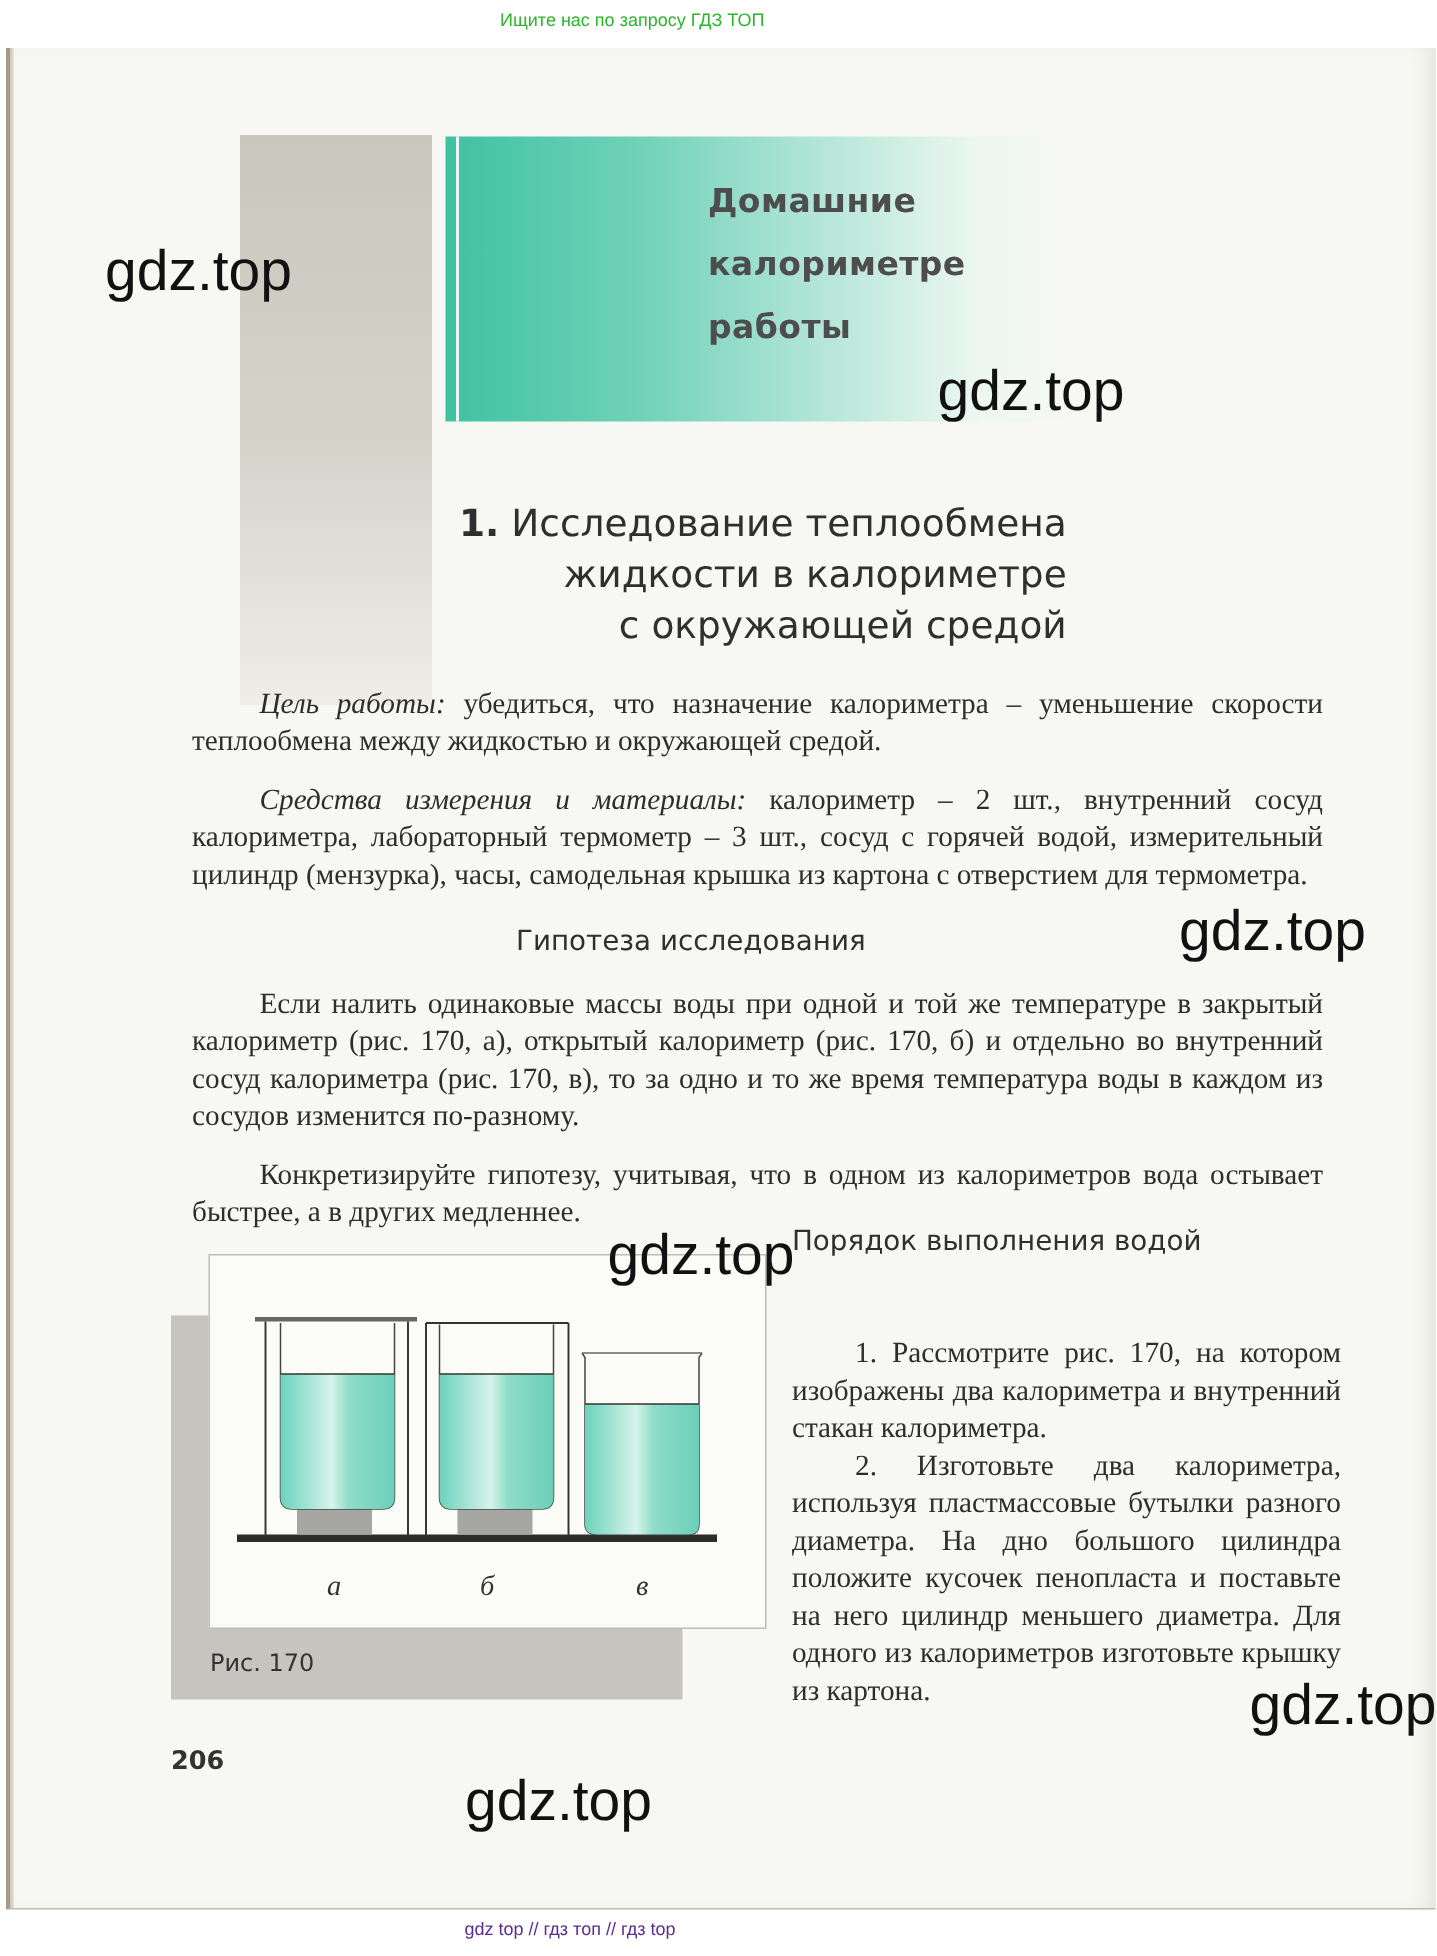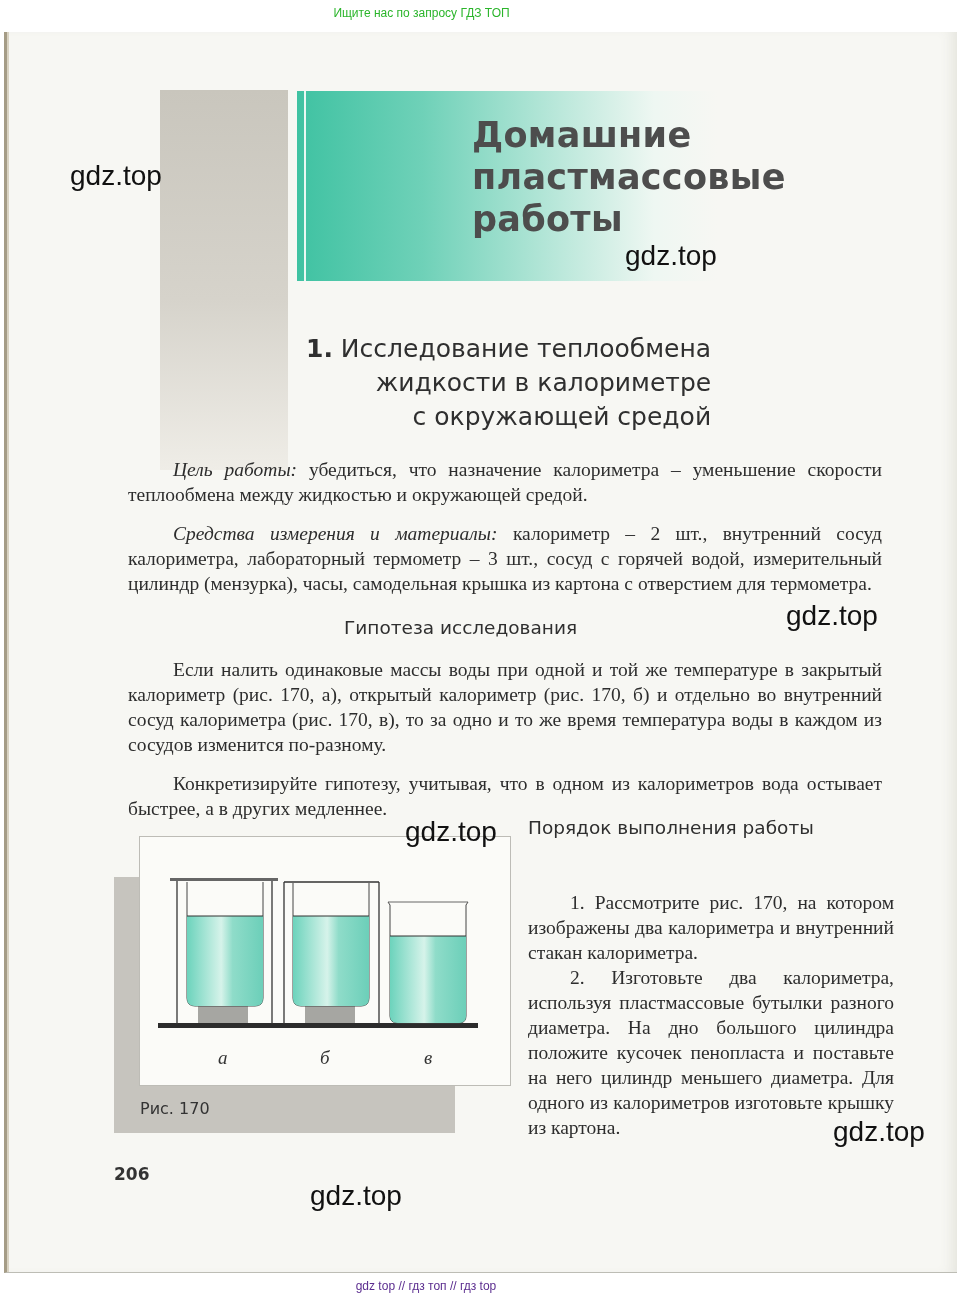--- a/index.html
+++ b/index.html
@@ -1,53 +1,53 @@
 <!DOCTYPE html>
 <html><head>
 <meta charset="utf-8">
 <style>
   html, body { margin:0; padding:0; }
   body { width:958px; height:1304px; position:relative; background:#ffffff; overflow:hidden; font-family:"Liberation Serif", serif; color:#2a2a2a; }
   .top-banner { position:absolute; top:6px; left:0; width:843px; text-align:center; font-family:"Liberation Sans", sans-serif; font-size:12px; color:#2bb52b; }
-  .bottom-banner { position:absolute; top:1279px; left:0; width:760px; text-align:center; font-family:"Liberation Sans", sans-serif; font-size:12px; color:#5b2d8f;padding-left:46px; }
+  .bottom-banner { position:absolute; top:1279px; left:0; width:760px; text-align:center; font-family:"Liberation Sans", sans-serif; font-size:12px; color:#5b2d8f; }
   .page { position:absolute; left:4px; top:32px; width:950px; height:1240px; background:#f7f7f3; border-left:3px solid #a59c86; box-shadow: inset 2px 0 0 #d9d3c3, inset -12px 0 14px -8px #e3e3dc; border-bottom:1px solid #bdbdb5; }
   .gray-bar { position:absolute; left:160px; top:90px; width:128px; height:380px; background:linear-gradient(180deg,#c9c6bd 0%, #d6d3cb 55%, #efede7 100%); }
   .teal-banner { position:absolute; left:297px; top:91px; width:420px; height:190px; background:linear-gradient(90deg,#3fc2a2 0%, #6fd1b8 30%, #b5e6d8 60%, #eef7f2 85%, rgba(247,247,243,0) 100%); }
   .teal-banner::before { content:""; position:absolute; left:7px; top:0; width:2px; height:100%; background:#e9f8f3; }
-  .chapter-title { position:absolute; left:472px; top:114px; font-family:"DejaVu Sans", sans-serif; font-weight:bold; font-size:35px; line-height:42px; color:#4d4d4d; letter-spacing:0.3px; }
+  .chapter-title { position:absolute; left:472px; top:114px; font-family:"DejaVu Sans", sans-serif; font-weight:bold; font-size:22px; line-height:42px; color:#4d4d4d; letter-spacing:0.3px; }
   .section-title { position:absolute; left:306px; top:332px; font-family:"DejaVu Sans", sans-serif; font-size:25px; line-height:34px; color:#2f2f2f;text-align:right; }
   .section-title .num { font-weight:bold; }
   .section-title .ind { display:block; padding-left:36px; }
   .section-title .first { display:block; }
   .body-text { position:absolute; left:114px; width:782px; font-size:19.5px; line-height:25px; text-align:justify; color:#2d2d2d; }
   .body-text p { margin:14px; text-indent:45px; }
   .it { font-style:italic; }
   .sub-head { position:absolute; font-family:"DejaVu Sans", sans-serif; font-size:18.5px; color:#2f2f2f; }
   .fig-shadow { position:absolute; left:114px; top:877px; width:341px; height:256px; background:#c6c4be; }
   .fig-frame { position:absolute; left:139px; top:836px; width:370px; height:248px; background:#fbfbf8; border:1px solid #bdbcb6; }
   .fig-caption { position:absolute; left:140px; top:1099px; font-family:"DejaVu Sans", sans-serif; font-size:16px; color:#333; }
   .fig-label { position:absolute; top:1047px; font-style:italic; font-size:19px; color:#333; }
   .steps { position:absolute; left:528px; top:843px; width:366px; font-size:19.5px; line-height:25px; text-align:justify; color:#2d2d2d;margin-top:47px; }
   .steps p { margin:0; text-indent:42px; }
   .page-num { position:absolute; left:114px; top:1164px; font-family:"DejaVu Sans", sans-serif; font-weight:bold; font-size:17px; color:#333; }
-  .wm { position:absolute; font-family:"Liberation Sans", sans-serif; font-size:28px; color:#111; }
+  .wm { position:absolute; font-family:"Liberation Sans", sans-serif; font-size:38px; color:#111; }
 </style>
 </head>
 <body>
 
 <div class="top-banner">Ищите нас по запросу ГДЗ ТОП</div>
 
 <div class="page"></div>
 
 <div class="gray-bar"></div>
 <div class="teal-banner"></div>
 
 <div class="chapter-title">
   <div>Домашние</div>
-  <div>пластмассовые</div>
+  <div>калориметре</div>
   <div>работы</div>
 </div>
 
 <div class="section-title">
   <span class="first"><span class="num">1.</span> <span>Исследование теплообмена</span></span>
   <span class="ind">жидкости в калориметре</span>
   <span class="ind">с окружающей средой</span>
 </div>
 
 <div class="body-text" style="top:443px;">
@@ -97,21 +97,21 @@
   <line x1="238" y1="42" x2="318" y2="42" stroke="#666" stroke-width="1"></line>
   <path d="M240 76 L316 76 L316 156 Q316 163 309 163 L248 163 Q240 163 240 156 Z" fill="url(#water)"></path>
   <line x1="240" y1="76" x2="316" y2="76" stroke="#333" stroke-width="1"></line>
 </svg>
 
 <div class="fig-label" style="left:218px;">а</div>
 <div class="fig-label" style="left:320px;">б</div>
 <div class="fig-label" style="left:424px;">в</div>
 <div class="fig-caption">Рис. 170</div>
 
-<div class="sub-head" style="left:528px; top:817px;">Порядок выполнения работы</div>
+<div class="sub-head" style="left:528px; top:817px;">Порядок выполнения водой</div>
 <div class="steps">
   <p>1. Рассмотрите рис. 170, на котором изображены два калориметра и внутренний стакан калориметра.</p>
   <p>2. Изготовьте два калориметра, используя пластмассовые бутылки разного диаметра. На дно большого цилиндра положите кусочек пенопласта и поставьте на него цилиндр меньшего диаметра. Для одного из калориметров изготовьте крышку из картона.</p>
 </div>
 
 <div class="page-num">206</div>
 
 <div class="wm" style="left:70px; top:160px;">gdz.top</div>
 <div class="wm" style="left:625px; top:240px;">gdz.top</div>
 <div class="wm" style="left:786px; top:600px;">gdz.top</div>

